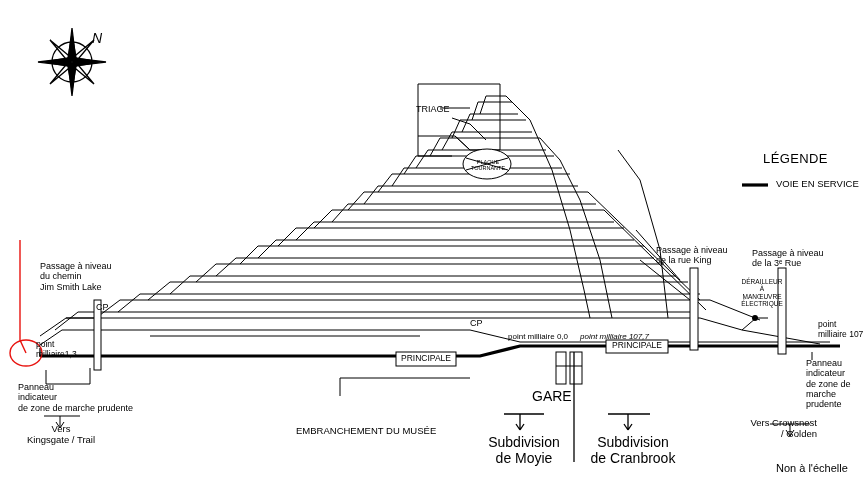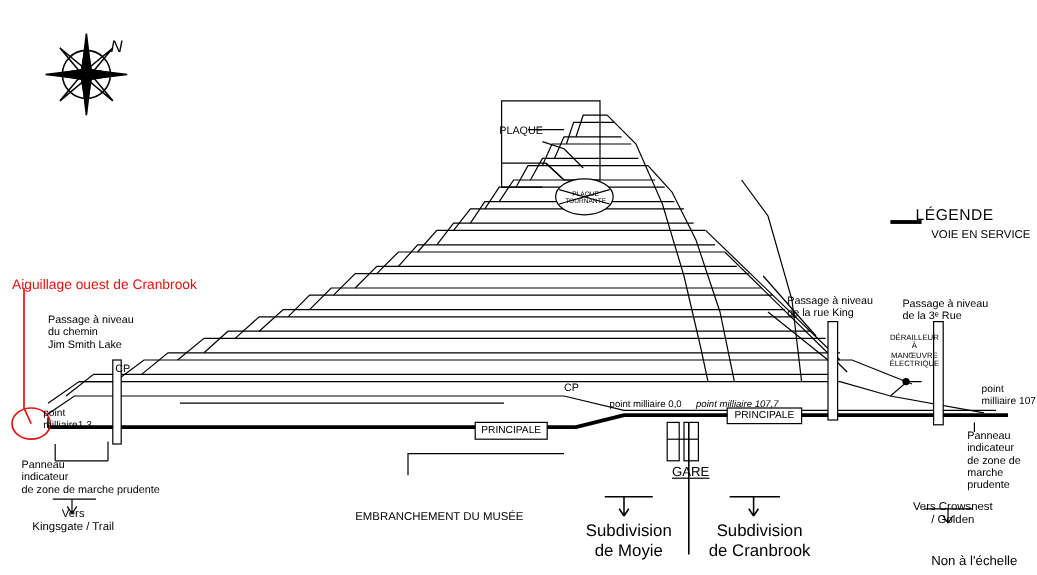--- a/index.html
+++ b/index.html
@@ -149,49 +149,48 @@
       <path class="main" d="M742 185 L768 185"></path>
     </g>
 
     <rect x="396" y="352" width="60" height="14" class="wht"></rect>
     <rect x="606" y="340" width="62" height="13" class="wht"></rect>
   </svg>
 
 
   <div class="lbl" style="left:92px;top:30px;font-size:14px;font-style:italic;">N</div>
 
-  <div class="lbl" style="left:763px;top:172px;font-size:13px;letter-spacing:.4px;">LÉGENDE</div>
-  <div class="lbl" style="left:776px;top:179px;font-size:9.5px;margin-top:12px;">VOIE EN SERVICE</div>
-
-  <div class="lbl" style="left:416px;top:104px;font-size:9px;">PLAQUE</div>
+  <div class="lbl" style="left:763px;top:152px;font-size:13px;letter-spacing:.4px;">LÉGENDE</div>
+  <div class="lbl" style="left:776px;top:179px;font-size:9.5px;">VOIE EN SERVICE</div>
+
+  <div class="lbl" style="left:416px;top:104px;font-size:9px;">TRIAGE</div>
   <div class="lbl ctr" style="left:466px;top:159px;width:44px;font-size:5.5px;">PLAQUE
 TOURNANTE</div>
 
-  <div class="lbl red" style="left:10px;top:232px;font-size:11.5px;">Aiguillage ouest de Cranbrook</div>
 
   <div class="lbl" style="left:40px;top:261px;font-size:9px;">Passage à niveau
 du chemin
 Jim Smith Lake</div>
 
   <div class="lbl" style="left:96px;top:302px;font-size:9px;">CP</div>
   <div class="lbl" style="left:470px;top:318px;font-size:9px;">CP</div>
 
   <div class="lbl" style="left:36px;top:340px;font-size:8.5px;">point
 milliaire1,3</div>
   <div class="lbl" style="left:508px;top:332px;font-size:8px;text-align:right;">point milliaire 0,0</div>
   <div class="lbl" style="left:580px;top:332px;font-size:8px;font-style:italic;">point milliaire 107,7</div>
   <div class="lbl" style="left:818px;top:320px;font-size:8.5px;">point
 milliaire 107</div>
 
   <div class="lbl ctr" style="left:396px;top:354px;width:60px;font-size:8.5px;">PRINCIPALE</div>
   <div class="lbl ctr" style="left:606px;top:341px;width:62px;font-size:8.5px;">PRINCIPALE</div>
 
   <div class="lbl" style="left:296px;top:398px;font-size:9.5px;margin-top:28px;">EMBRANCHEMENT DU MUSÉE</div>
 
-  <div class="lbl" style="left:560px;top:388px;font-size:11px;text-decoration:underline;">GARE</div>
+  <div class="lbl" style="left:532px;top:388px;font-size:14px;">GARE</div>
 
   <div class="lbl" style="left:656px;top:245px;font-size:9px;">Passage à niveau
 de la rue King</div>
   <div class="lbl" style="left:752px;top:248px;font-size:9px;">Passage à niveau
 de la 3ᵉ Rue</div>
 
   <div class="lbl ctr" style="left:728px;top:278px;width:68px;font-size:6.5px;">DÉRAILLEUR
 À
 MANŒUVRE
 ÉLECTRIQUE</div>
@@ -200,21 +199,21 @@
 indicateur
 de zone de marche prudente</div>
   <div class="lbl" style="left:806px;top:358px;font-size:9px;">Panneau
 indicateur
 de zone de
 marche
 prudente</div>
 
   <div class="lbl ctr" style="left:6px;top:424px;width:110px;font-size:9.5px;">Vers
 Kingsgate / Trail</div>
-  <div class="lbl ctr" style="left:744px;top:418px;width:100px;font-size:9.5px;">Vers Crowsnest
+  <div class="lbl ctr" style="left:717px;top:418px;width:100px;font-size:9.5px;text-align:right;">Vers Crowsnest
 / Golden</div>
 
   <div class="lbl ctr" style="left:478px;top:434px;width:92px;font-size:14px;">Subdivision
 de Moyie</div>
   <div class="lbl ctr" style="left:578px;top:434px;width:110px;font-size:14px;">Subdivision
 de Cranbrook</div>
 
   <div class="lbl" style="left:776px;top:462px;font-size:11px;font-weight:normal;">Non à l'échelle</div>
 </div>
 

